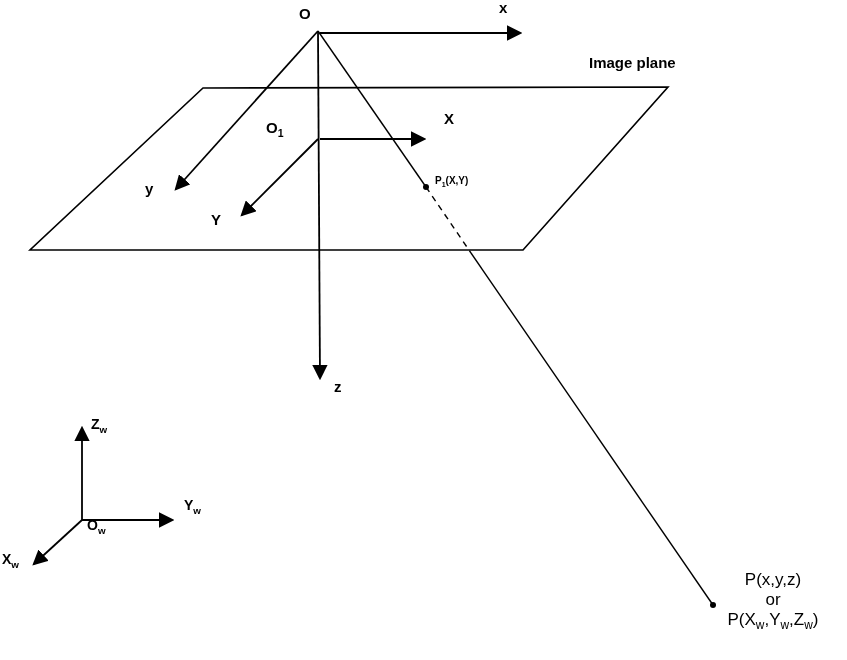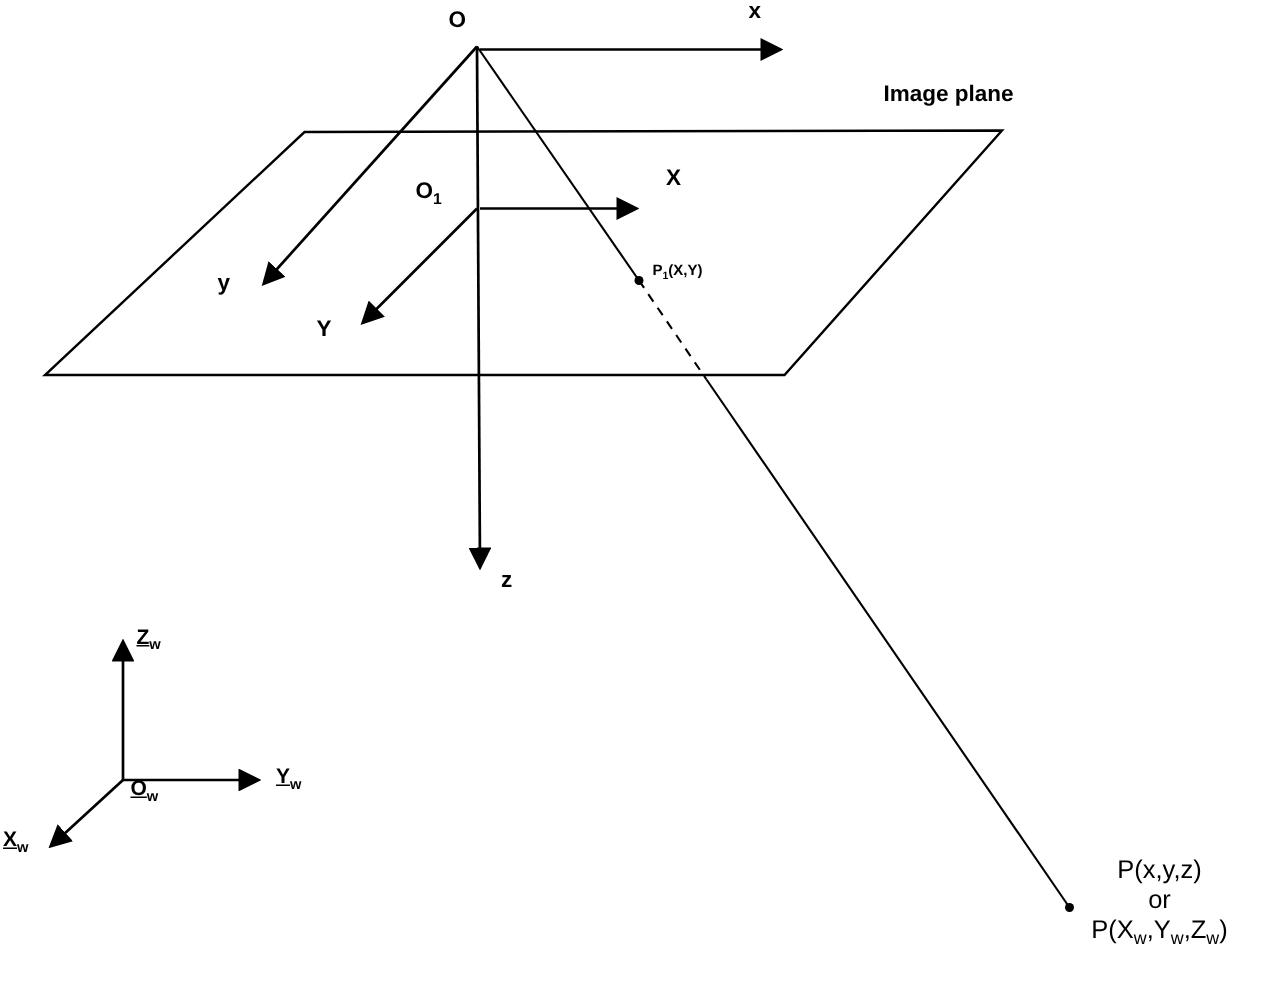--- a/index.html
+++ b/index.html
@@ -20,21 +20,21 @@
     left: 0;
     top: 0;
   }
   .lbl {
     position: absolute;
     color: #000000;
     white-space: nowrap;
     line-height: 1.1;
   }
   .axis-lbl { font-size: 15px; font-weight: bold; }
-  .small-lbl { font-size: 14px; font-weight: bold; text-decoration: underline; }
+  .small-lbl { font-size: 14px; font-weight: bold; }
   .plain-lbl { font-size: 15px; font-weight: bold; }
   .point-lbl { font-size: 10px; font-weight: bold; }
   sub { font-size: 70%; }
   #p-label-block {
     position: absolute;
     left: 693px;
     top: 570px;
     width: 160px;
     text-align: center;
     font-size: 17px;
@@ -74,35 +74,35 @@
     <line x1="82" y1="520" x2="172" y2="520" stroke="#000" stroke-width="1.8" marker-end="url(#arrow)"></line>
     <line x1="82" y1="520" x2="34" y2="564" stroke="#000" stroke-width="1.8" marker-end="url(#arrow)"></line>
   </svg>
 
   <div class="lbl axis-lbl" style="left:299px; top:6px;">O</div>
 
   <div class="lbl axis-lbl" style="left:499px; top:0px;">x</div>
 
   <div class="lbl plain-lbl" style="left:589px; top:55px;">Image plane</div>
 
-  <div class="lbl axis-lbl" style="left:277px; top:120px;"><span>O</span><sub>1</sub></div>
+  <div class="lbl axis-lbl" style="left:266px; top:120px;"><span>O</span><sub>1</sub></div>
 
   <div class="lbl axis-lbl" style="left:444px; top:111px;">X</div>
 
   <div class="lbl axis-lbl" style="left:145px; top:181px;">y</div>
 
   <div class="lbl axis-lbl" style="left:211px; top:212px;">Y</div>
 
   <div class="lbl point-lbl" style="left:435px; top:175px;"><span>P</span><sub>1</sub><span>(X,Y)</span></div>
 
   <div class="lbl axis-lbl" style="left:334px; top:379px;">z</div>
 
   <div class="lbl small-lbl" style="left:91px; top:417px;"><span>Z</span><sub>w</sub></div>
 
-  <div class="lbl small-lbl" style="left:184px; top:510px;"><span>Y</span><sub>w</sub></div>
+  <div class="lbl small-lbl" style="left:184px; top:498px;"><span>Y</span><sub>w</sub></div>
 
   <div class="lbl small-lbl" style="left:87px; top:518px;text-align:center;"><span>O</span><sub>w</sub></div>
 
   <div class="lbl small-lbl" style="left:2px; top:552px;"><span>X</span><sub>w</sub></div>
 
   <div id="p-label-block">
     <span class="pline">P(x,y,z)</span>
     <span class="pline">or</span>
     <span class="pline"><span>P(X</span><sub>w</sub><span>,Y</span><sub>w</sub><span>,Z</span><sub>w</sub><span>)</span></span>
   </div>

